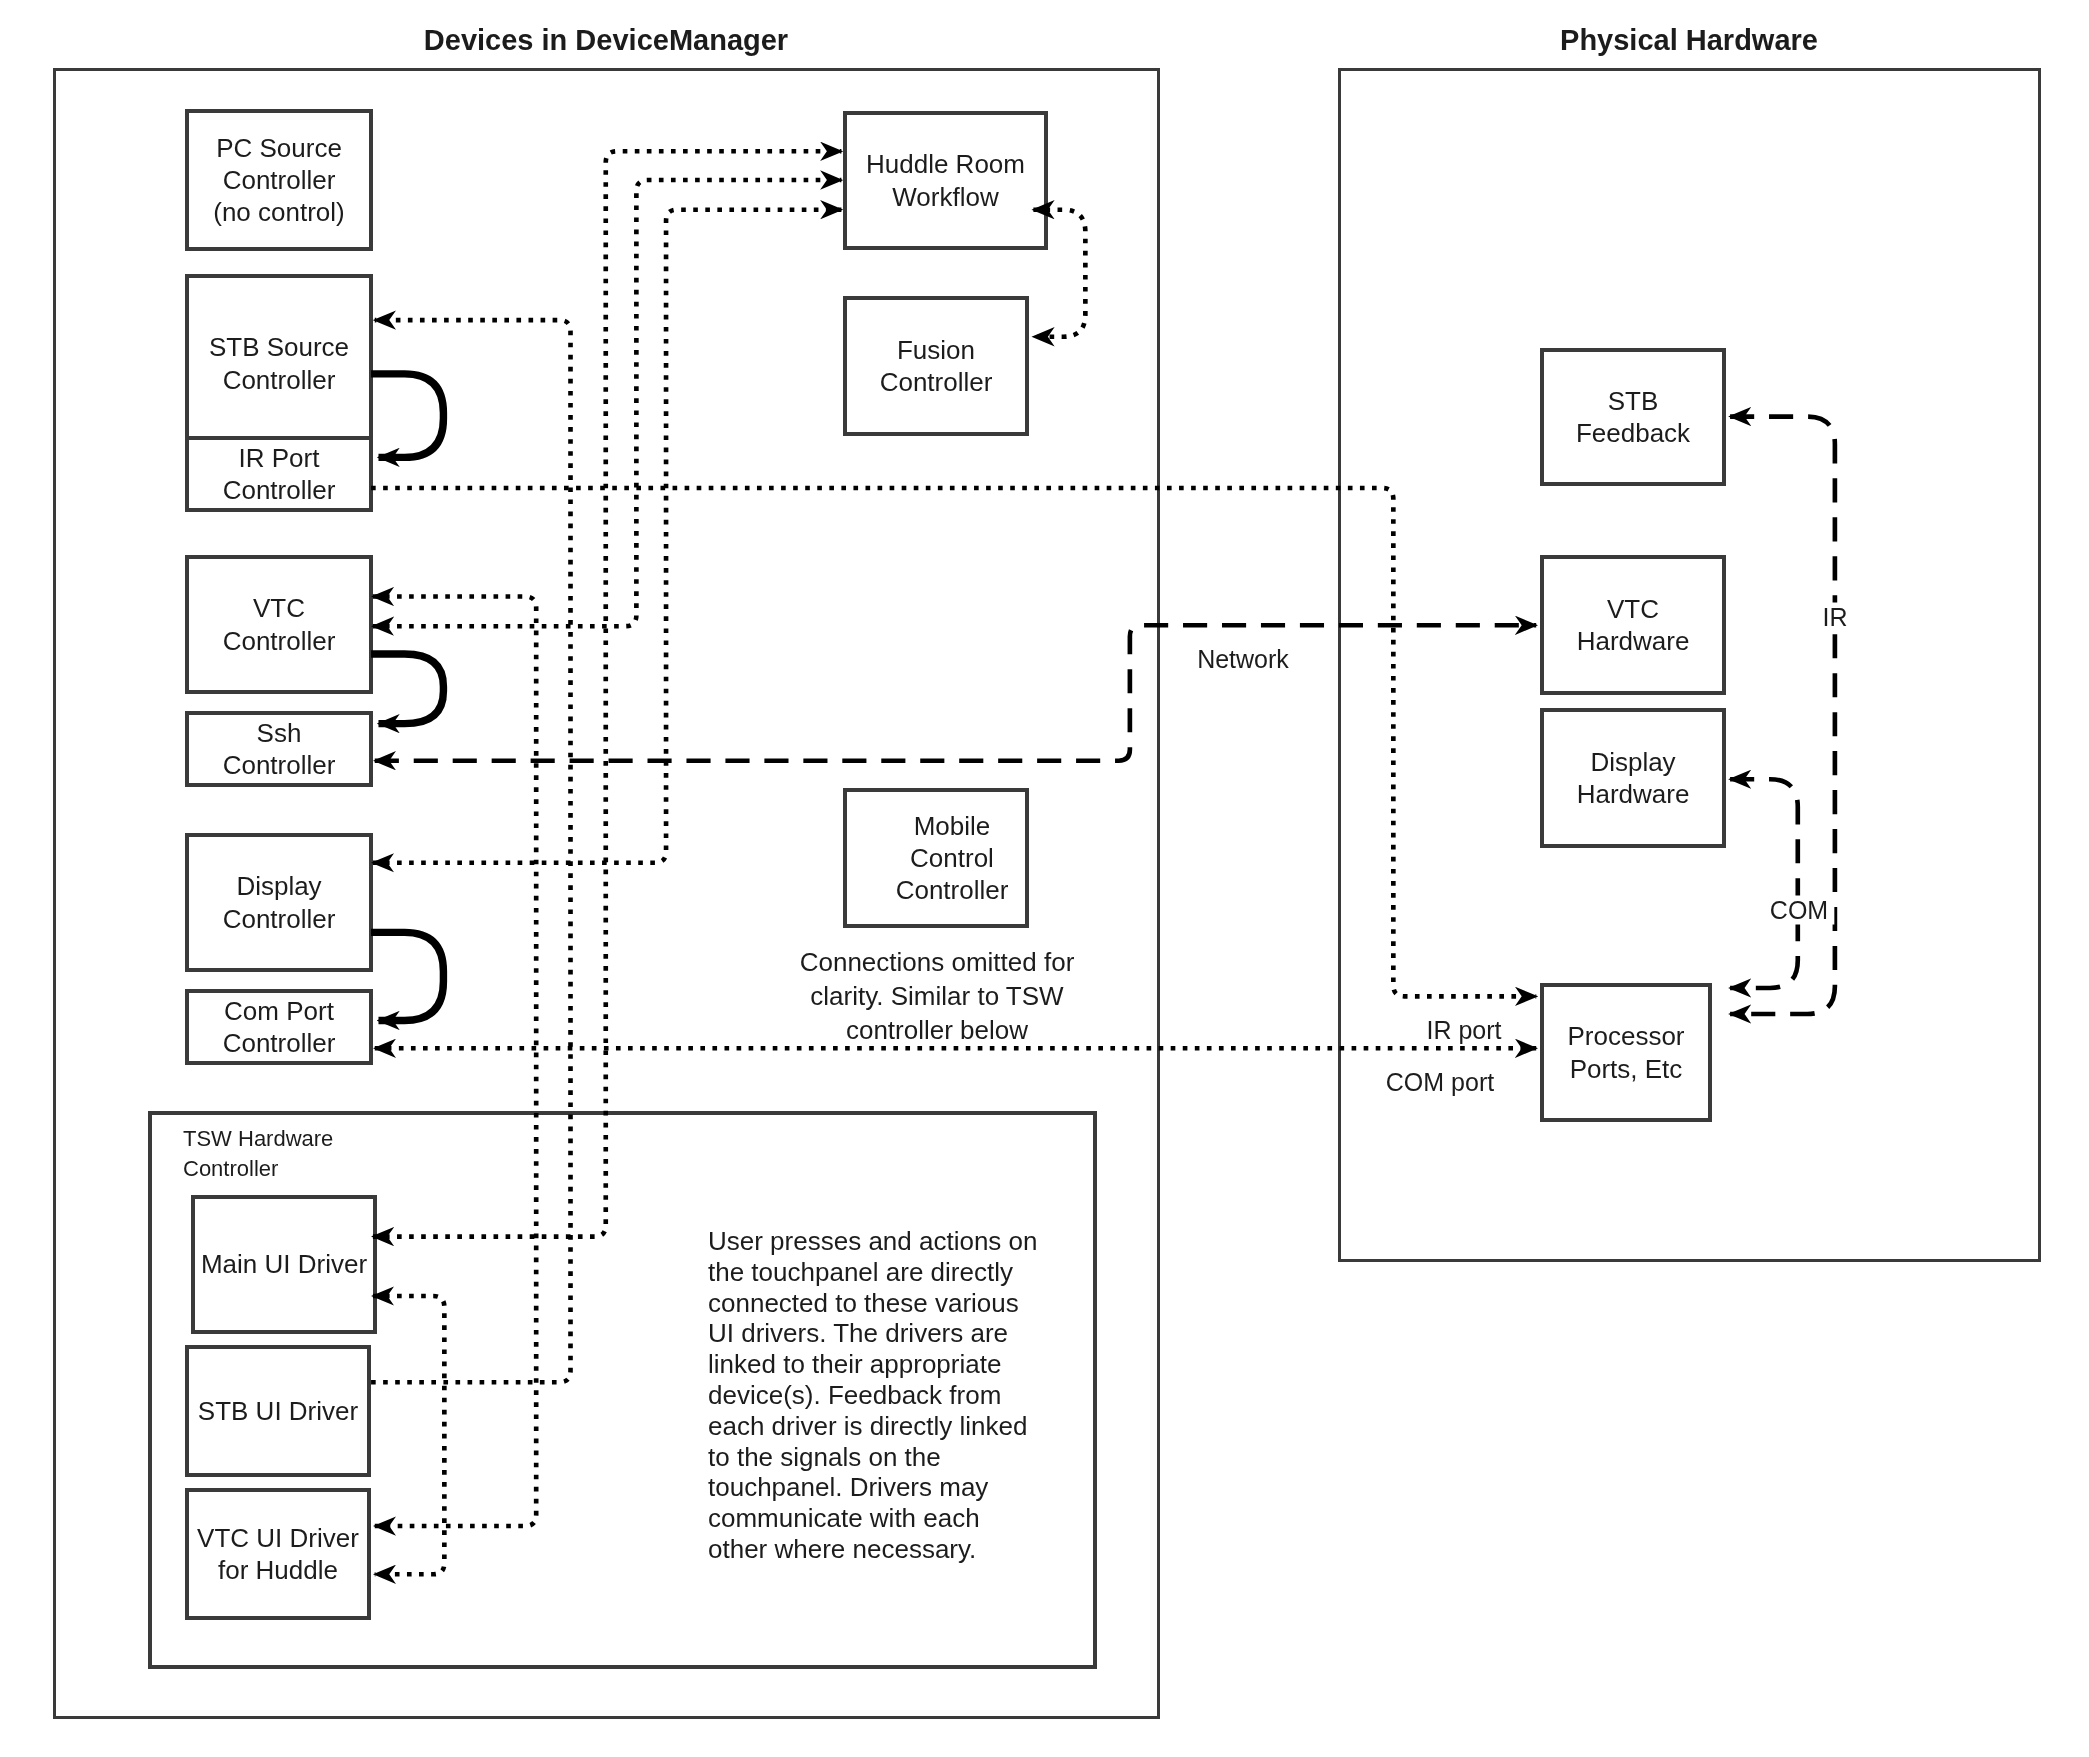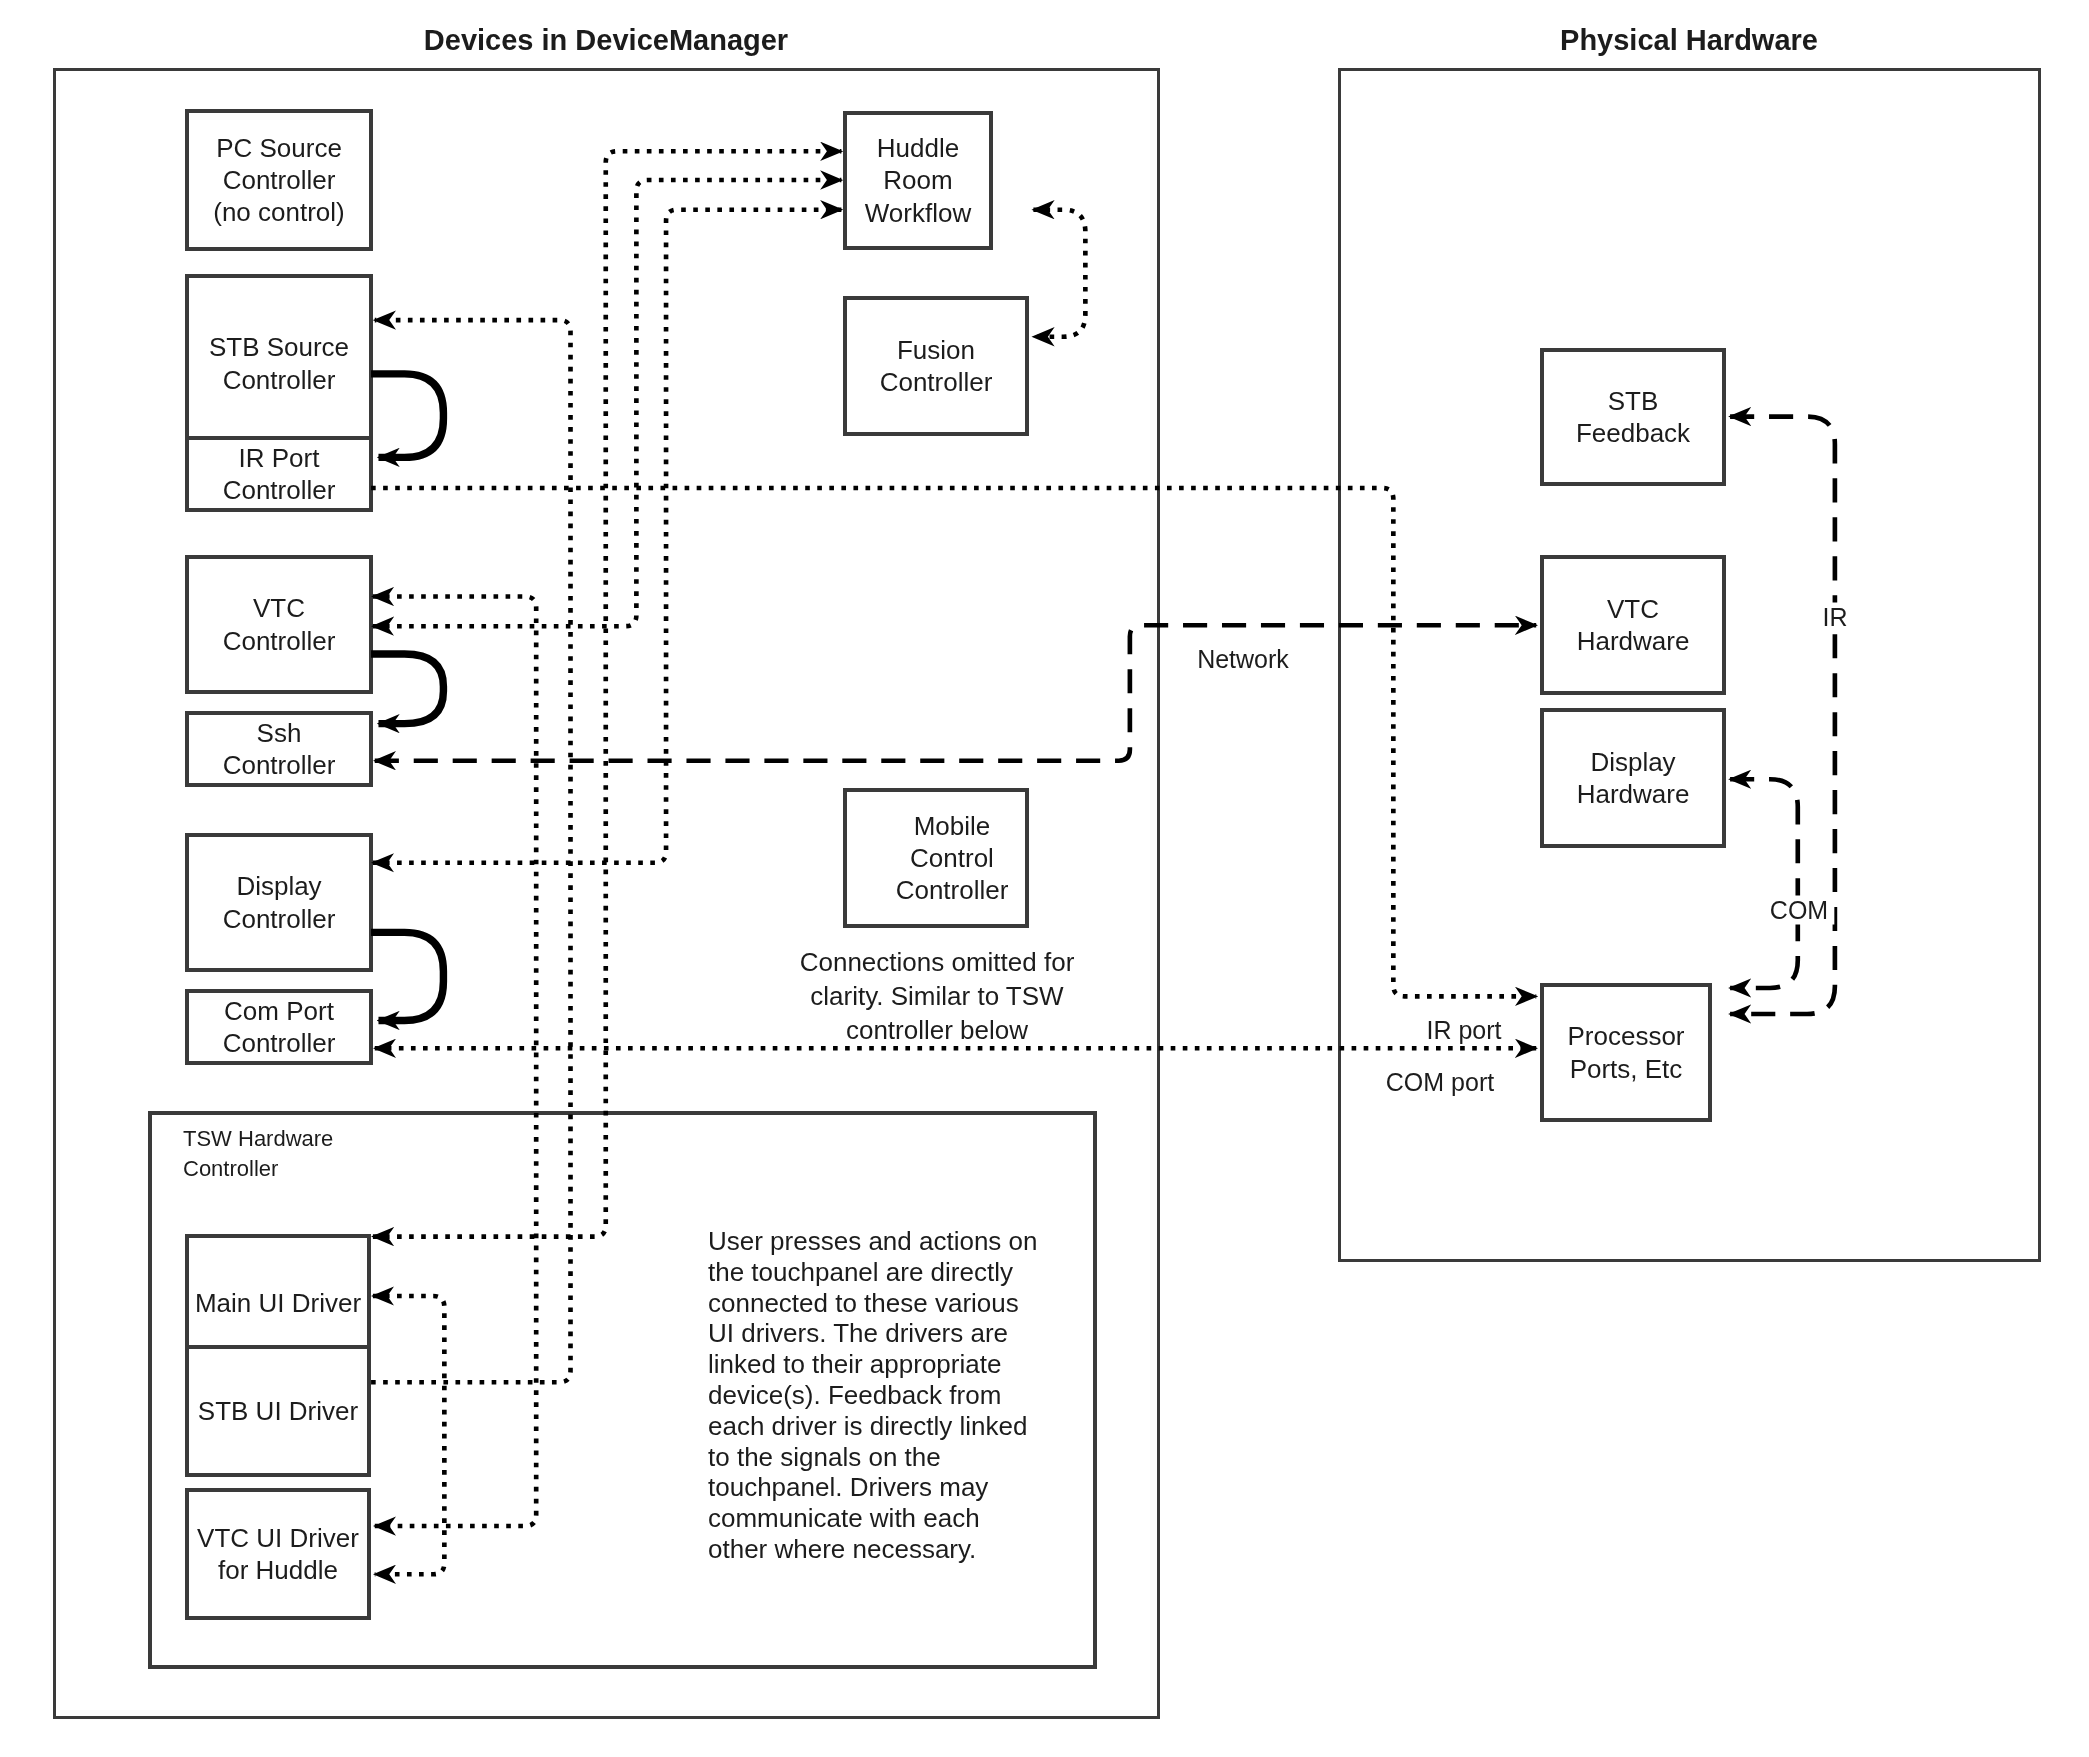--- a/index.html
+++ b/index.html
@@ -41,31 +41,31 @@
 Controller</div>
   <div class="node" style="left:185px;top:555px;width:188px;height:139px;">VTC
 Controller</div>
   <div class="node" style="left:185px;top:711px;width:188px;height:76px;">Ssh
 Controller</div>
   <div class="node" style="left:185px;top:833px;width:188px;height:139px;">Display
 Controller</div>
   <div class="node" style="left:185px;top:989px;width:188px;height:76px;">Com Port
 Controller</div>
 
-  <div class="node" style="left:843px;top:111px;width:150px;height:139px;text-align:center;">Huddle Room
+  <div class="node" style="left:843px;top:111px;width:205px;height:139px;text-align:center;">Huddle Room
 Workflow</div>
   <div class="node" style="left:843px;top:296px;width:186px;height:140px;">Fusion
 Controller</div>
   <div class="node" style="left:843px;top:788px;width:186px;height:140px;padding-left:32px;">Mobile Control
 Controller</div>
   <div class="note center" style="left:937px;top:946px;">Connections omitted for
 clarity. Similar to TSW
 controller below</div>
 
-  <div class="node" style="left:185px;top:1195px;width:186px;height:139px;margin-top:39px;">Main UI Driver</div>
+  <div class="node" style="left:191px;top:1195px;width:186px;height:139px;">Main UI Driver</div>
   <div class="node" style="left:185px;top:1345px;width:186px;height:132px;">STB UI Driver</div>
   <div class="node" style="left:185px;top:1488px;width:186px;height:132px;">VTC UI Driver
 for Huddle</div>
 
   <div class="node" style="left:1540px;top:348px;width:186px;height:138px;">STB
 Feedback</div>
   <div class="node" style="left:1540px;top:555px;width:186px;height:140px;">VTC
 Hardware</div>
   <div class="node" style="left:1540px;top:708px;width:186px;height:140px;">Display
 Hardware</div>

